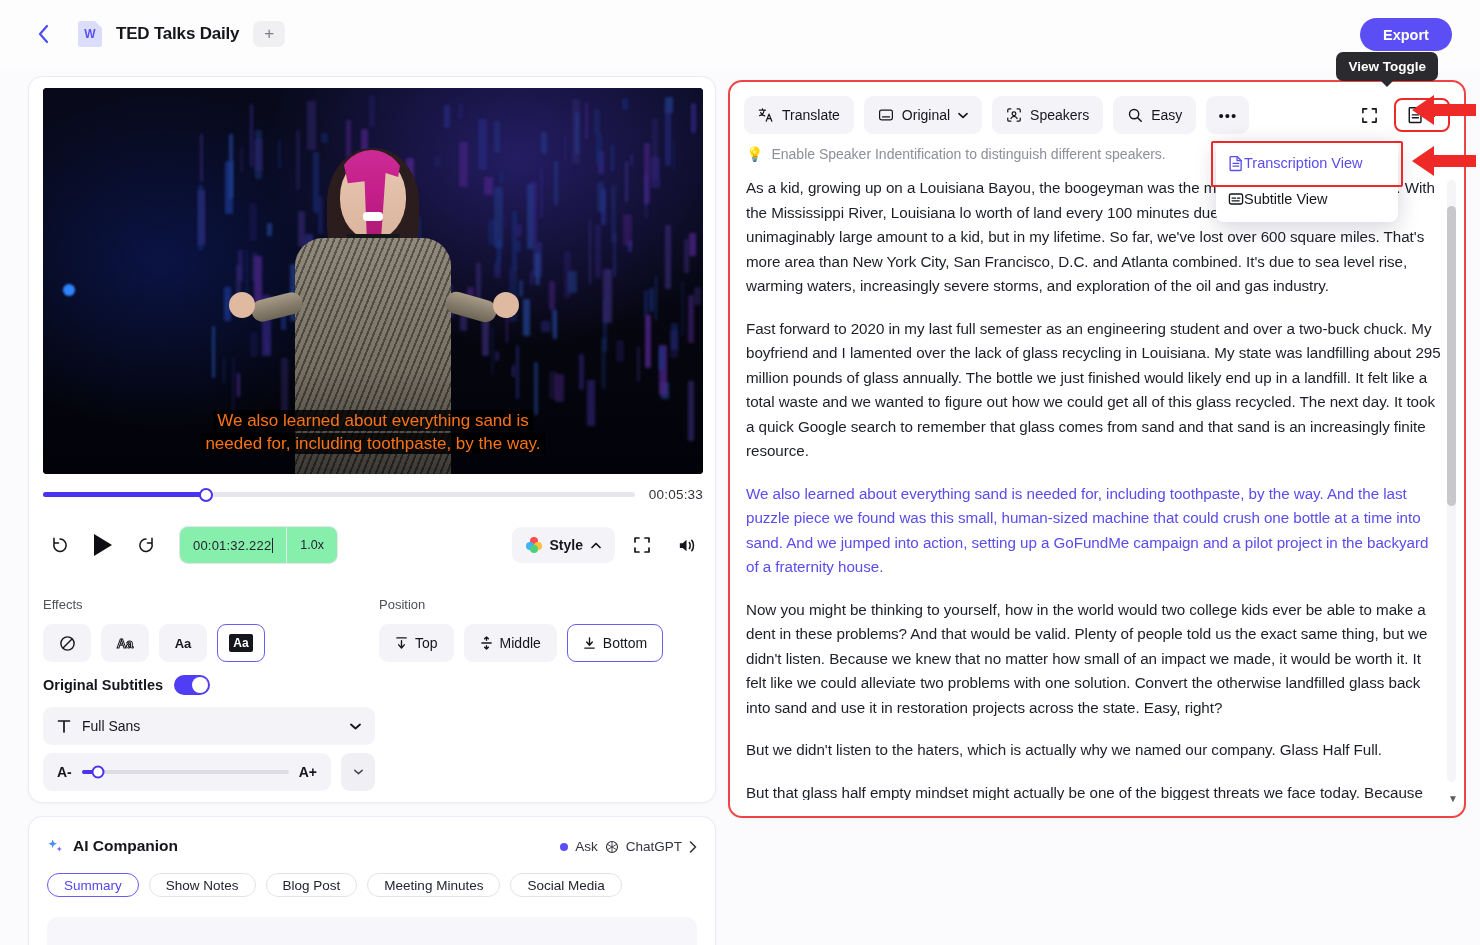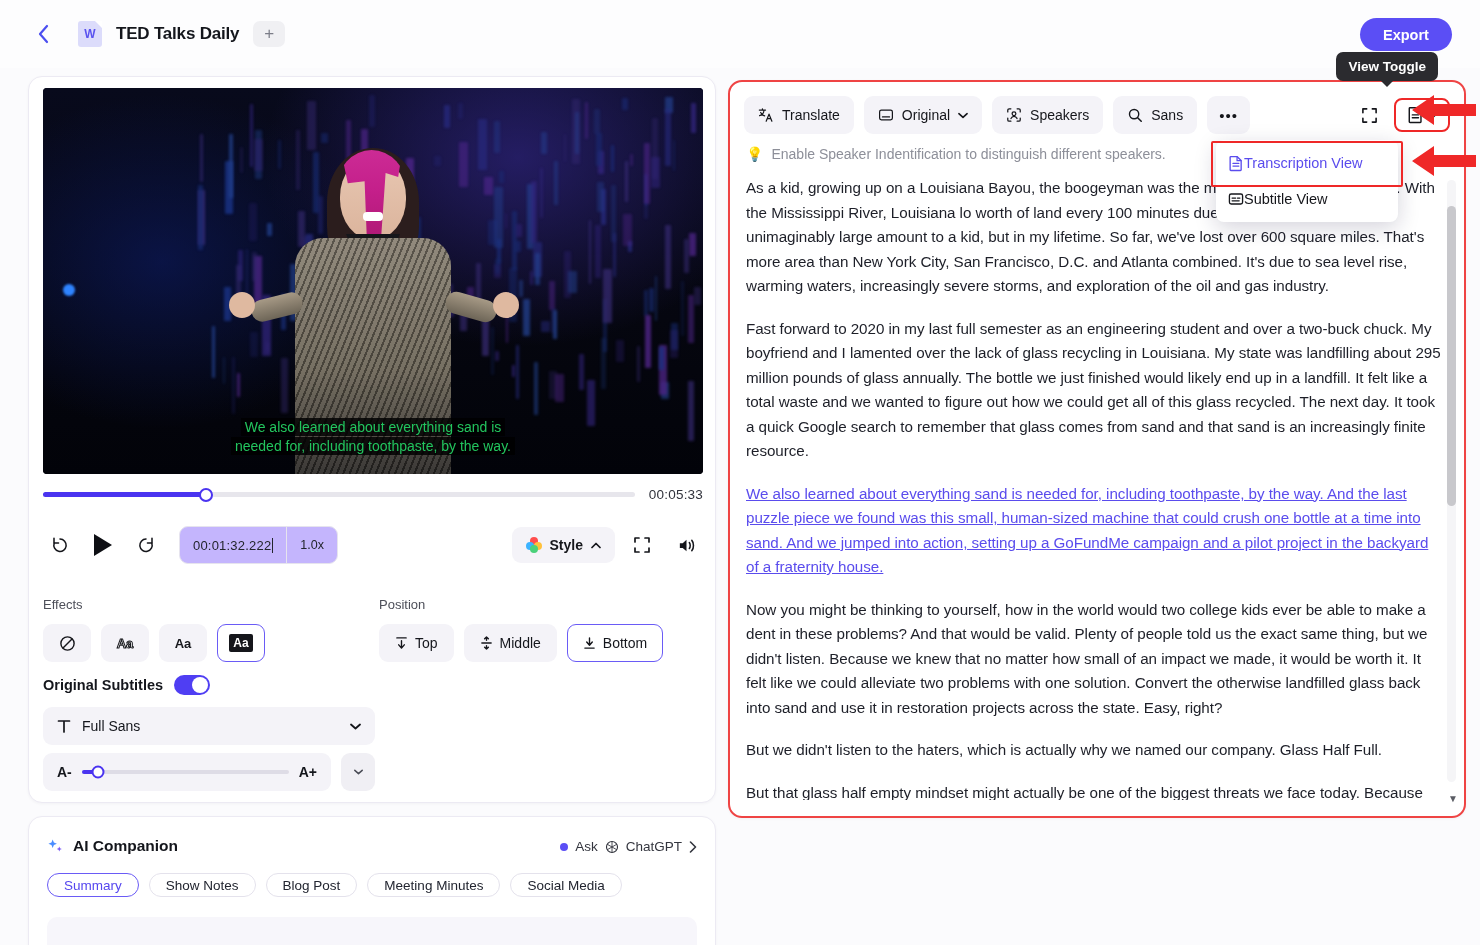--- a/index.html
+++ b/index.html
@@ -161,23 +161,23 @@
     position: absolute; left: 20px; top: 196px;
     width: 12px; height: 12px; border-radius: 50%;
     background: #2f84ff; filter: blur(1px);
   }
   .subtitle-overlay {
     position: absolute; left: 0; right: 0; bottom: 18px;
     text-align: center;
     pointer-events: none;
   }
   .subtitle-overlay span {
-    display: inline; color: #22c55e;
+    display: inline; color: #f97316;
     font-family: "Liberation Sans", sans-serif;
-    font-size: 14px; line-height: 1.35;
+    font-size: 17px; line-height: 1.35;
     background: rgba(0,0,0,0.82);
     box-decoration-break: clone;
     -webkit-box-decoration-break: clone;
     padding: 1px 4px;
   }
 
   
   .progress-row {
     position: absolute; left: 14px; top: 410px;
     width: 660px; display: flex; align-items: center; gap: 14px;
@@ -206,21 +206,21 @@
   }
   .tbtn {
     width: 34px; height: 34px; color: #15161b;
     display: flex; align-items: center; justify-content: center;
     cursor: pointer;
   }
   .play-btn { width: 40px; height: 40px; margin: 0 6px; }
   .time-box {
     margin-left: 16px;
     height: 38px; border: 1px solid #e6e4ee; border-radius: 9px;
-    background: #c4b5fd; display: flex; align-items: stretch; overflow: hidden;
+    background: #86efac; display: flex; align-items: stretch; overflow: hidden;
   }
   .time-val {
     display: flex; align-items: center; padding: 0 13px;
     font-size: 13px; color: #23252d; letter-spacing: .2px;
     border-right: 1px solid #e6e4ee;
     position: relative;
   }
   .caret {
     display: inline-block; width: 1px; height: 15px;
     background: #23252d; margin-left: 1px;
@@ -388,21 +388,21 @@
   .bulb { font-size: 14px; }
 
   .transcript {
     position: absolute; left: 16px; right: 22px; top: 94px; bottom: 16px;
     overflow: hidden;
   }
   .para {
     font-size: 15.2px; line-height: 24.5px; color: #1d1f28;
     margin-bottom: 18px; letter-spacing: -0.05px;
   }
-  .para.hl { color: #5a4ced; text-decoration: underline; }
+  .para.hl { color: #5a4ced; }
 
   .scrollbar {
     position: absolute; right: 8px; top: 98px; bottom: 34px;
     width: 9px; background: #f5f5f7; border-radius: 5px;
   }
   .scroll-thumb {
     position: absolute; left: 0; top: 26px;
     width: 9px; height: 300px; background: #c8c8cc; border-radius: 5px;
     cursor: pointer;
   }
@@ -855,21 +855,21 @@
           <circle cx="9" cy="7.5" r="2.1" stroke="#15161b" stroke-width="1.4"></circle>
           <path d="M5.6 13c.7-1.6 1.9-2.4 3.4-2.4s2.7.8 3.4 2.4" stroke="#15161b" stroke-width="1.4" stroke-linecap="round"></path>
         </svg>
         <span>Speakers</span>
       </div>
       <div class="tb-chip">
         <svg width="16" height="16" viewBox="0 0 18 18" fill="none">
           <circle cx="8" cy="8" r="5.2" stroke="#15161b" stroke-width="1.6"></circle>
           <path d="M12 12l4 4" stroke="#15161b" stroke-width="1.7" stroke-linecap="round"></path>
         </svg>
-        <span>Sans</span>
+        <span>Easy</span>
       </div>
       <div class="tb-chip icon-only">
         <span style="font-size:15px;letter-spacing:1px;line-height:1;">•••</span>
       </div>
 
       <div class="tb-right">
         <div class="tb-plain">
           <svg width="17" height="17" viewBox="0 0 18 18" fill="none">
             <path d="M2 6V2h4M16 6V2h-4M2 12v4h4M16 12v4h-4" stroke="#15161b" stroke-width="1.7" stroke-linecap="round" stroke-linejoin="round"></path>
           </svg>

